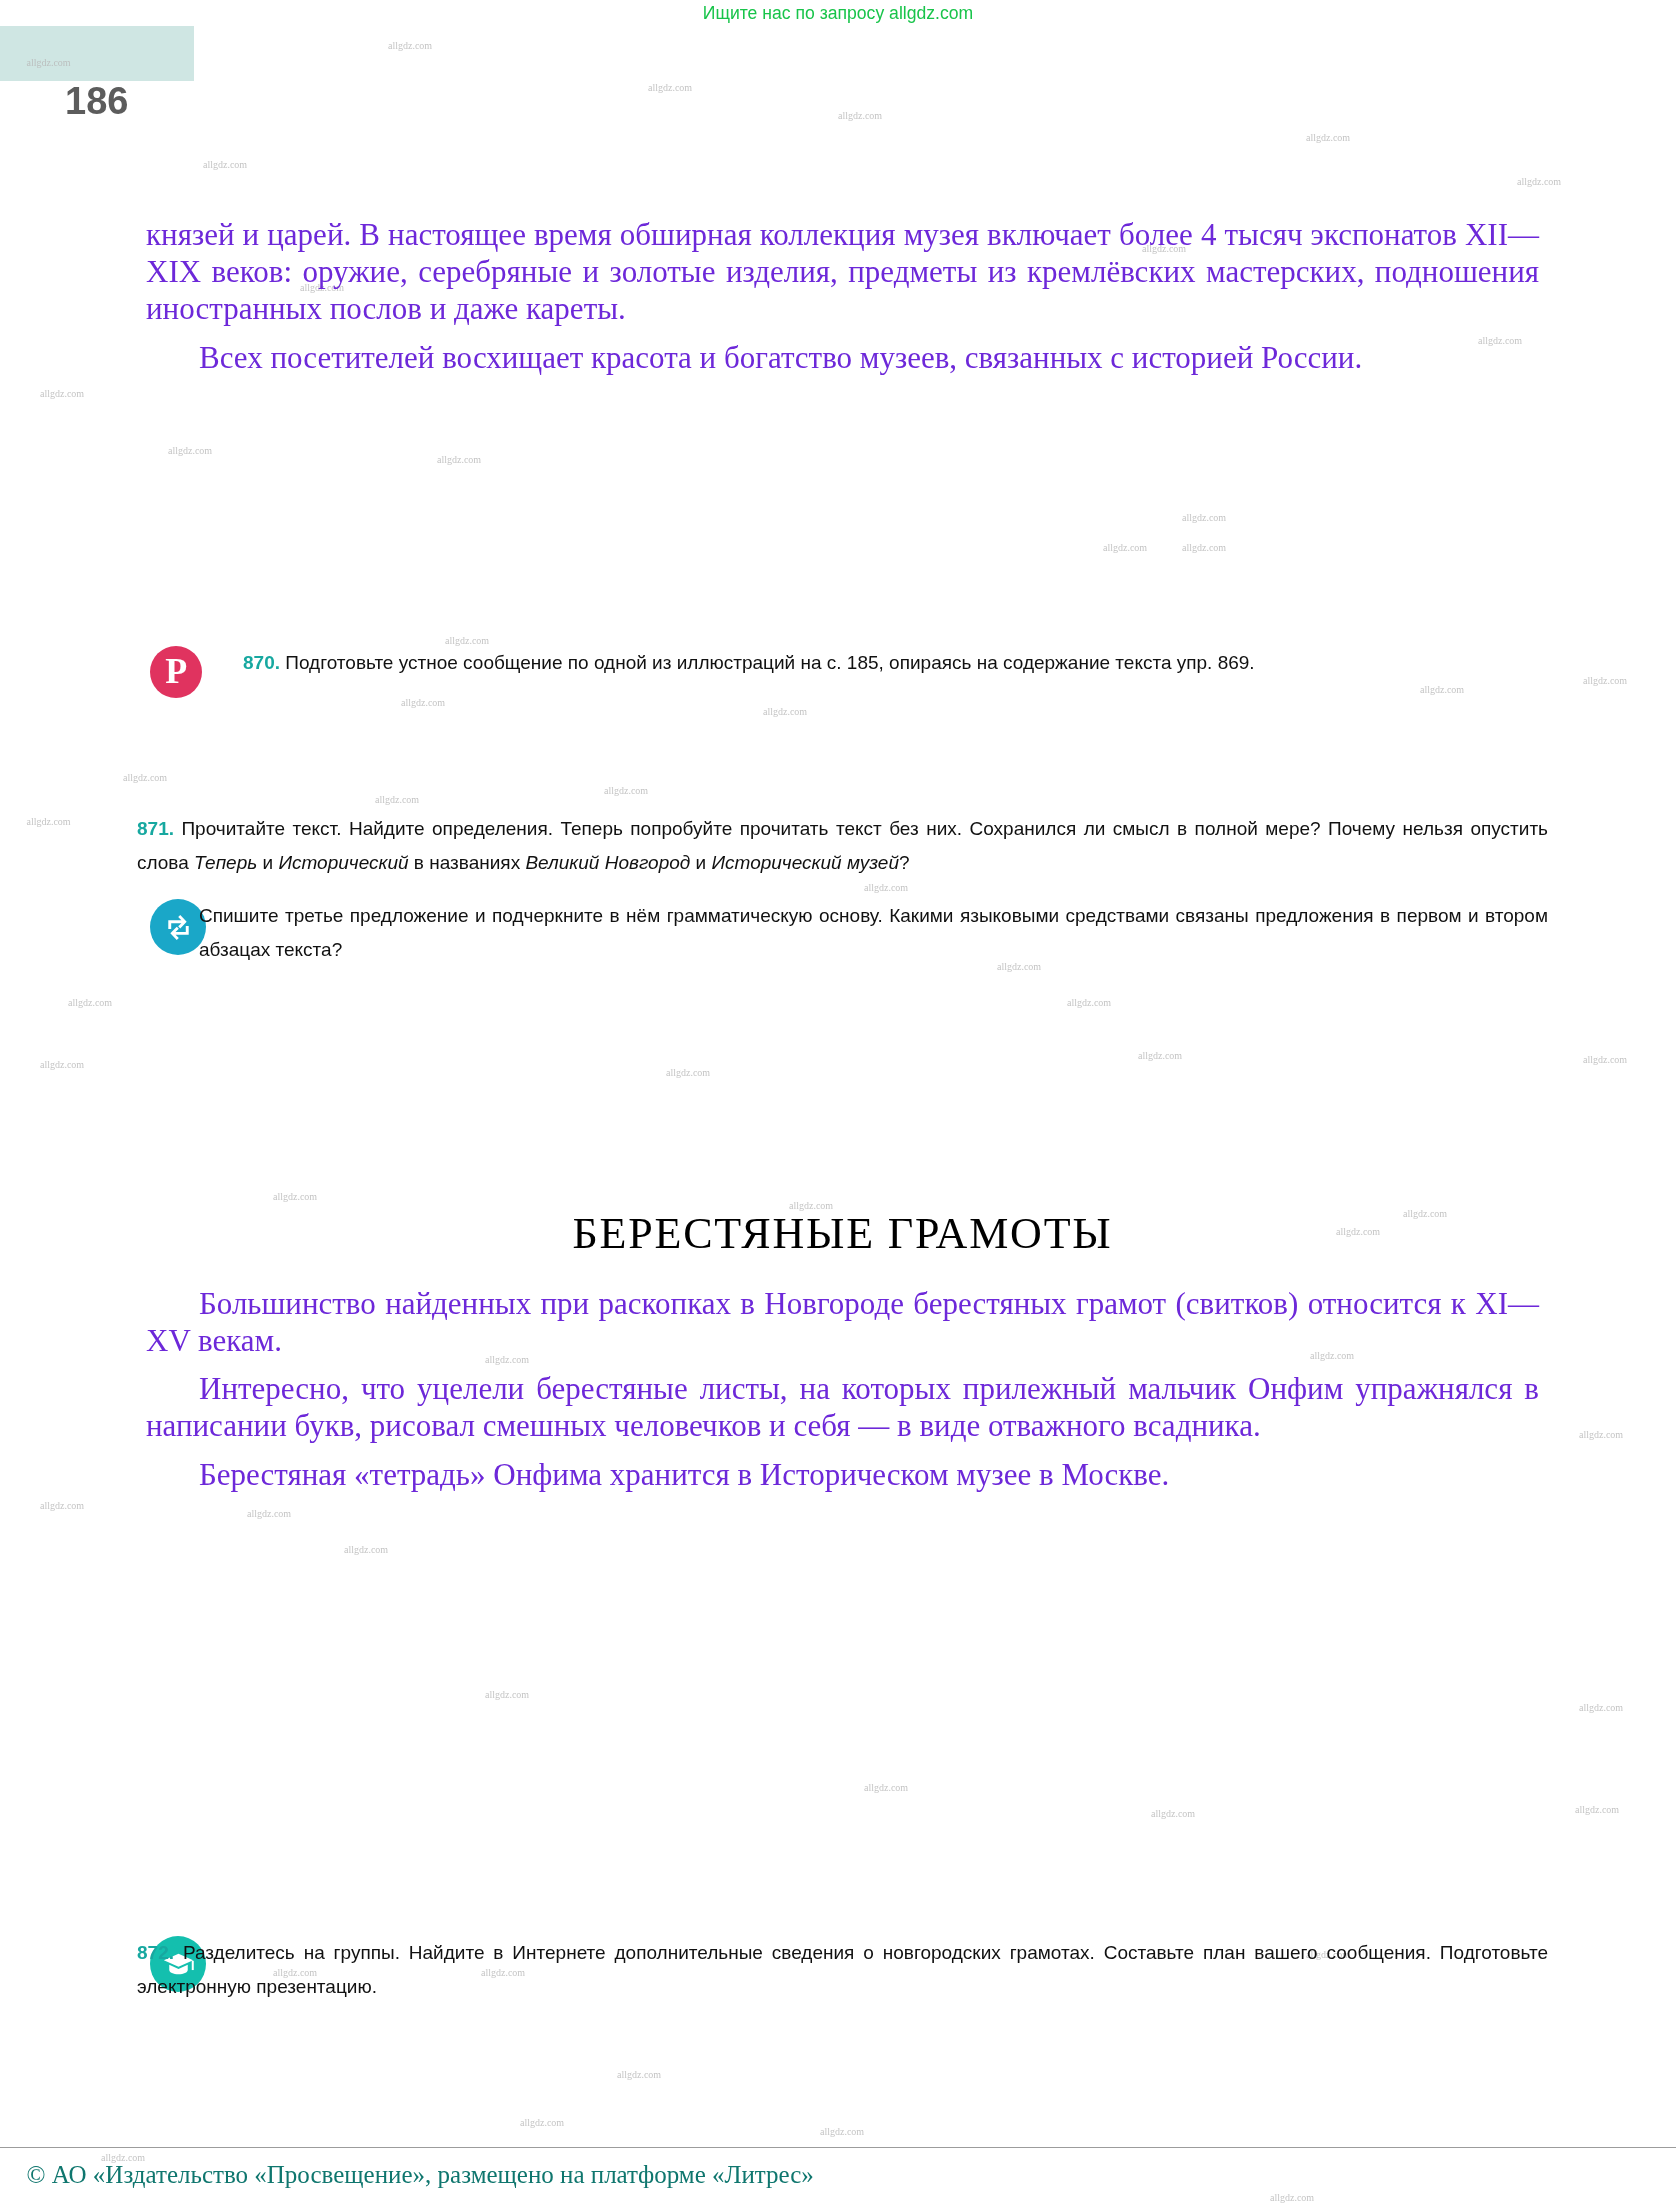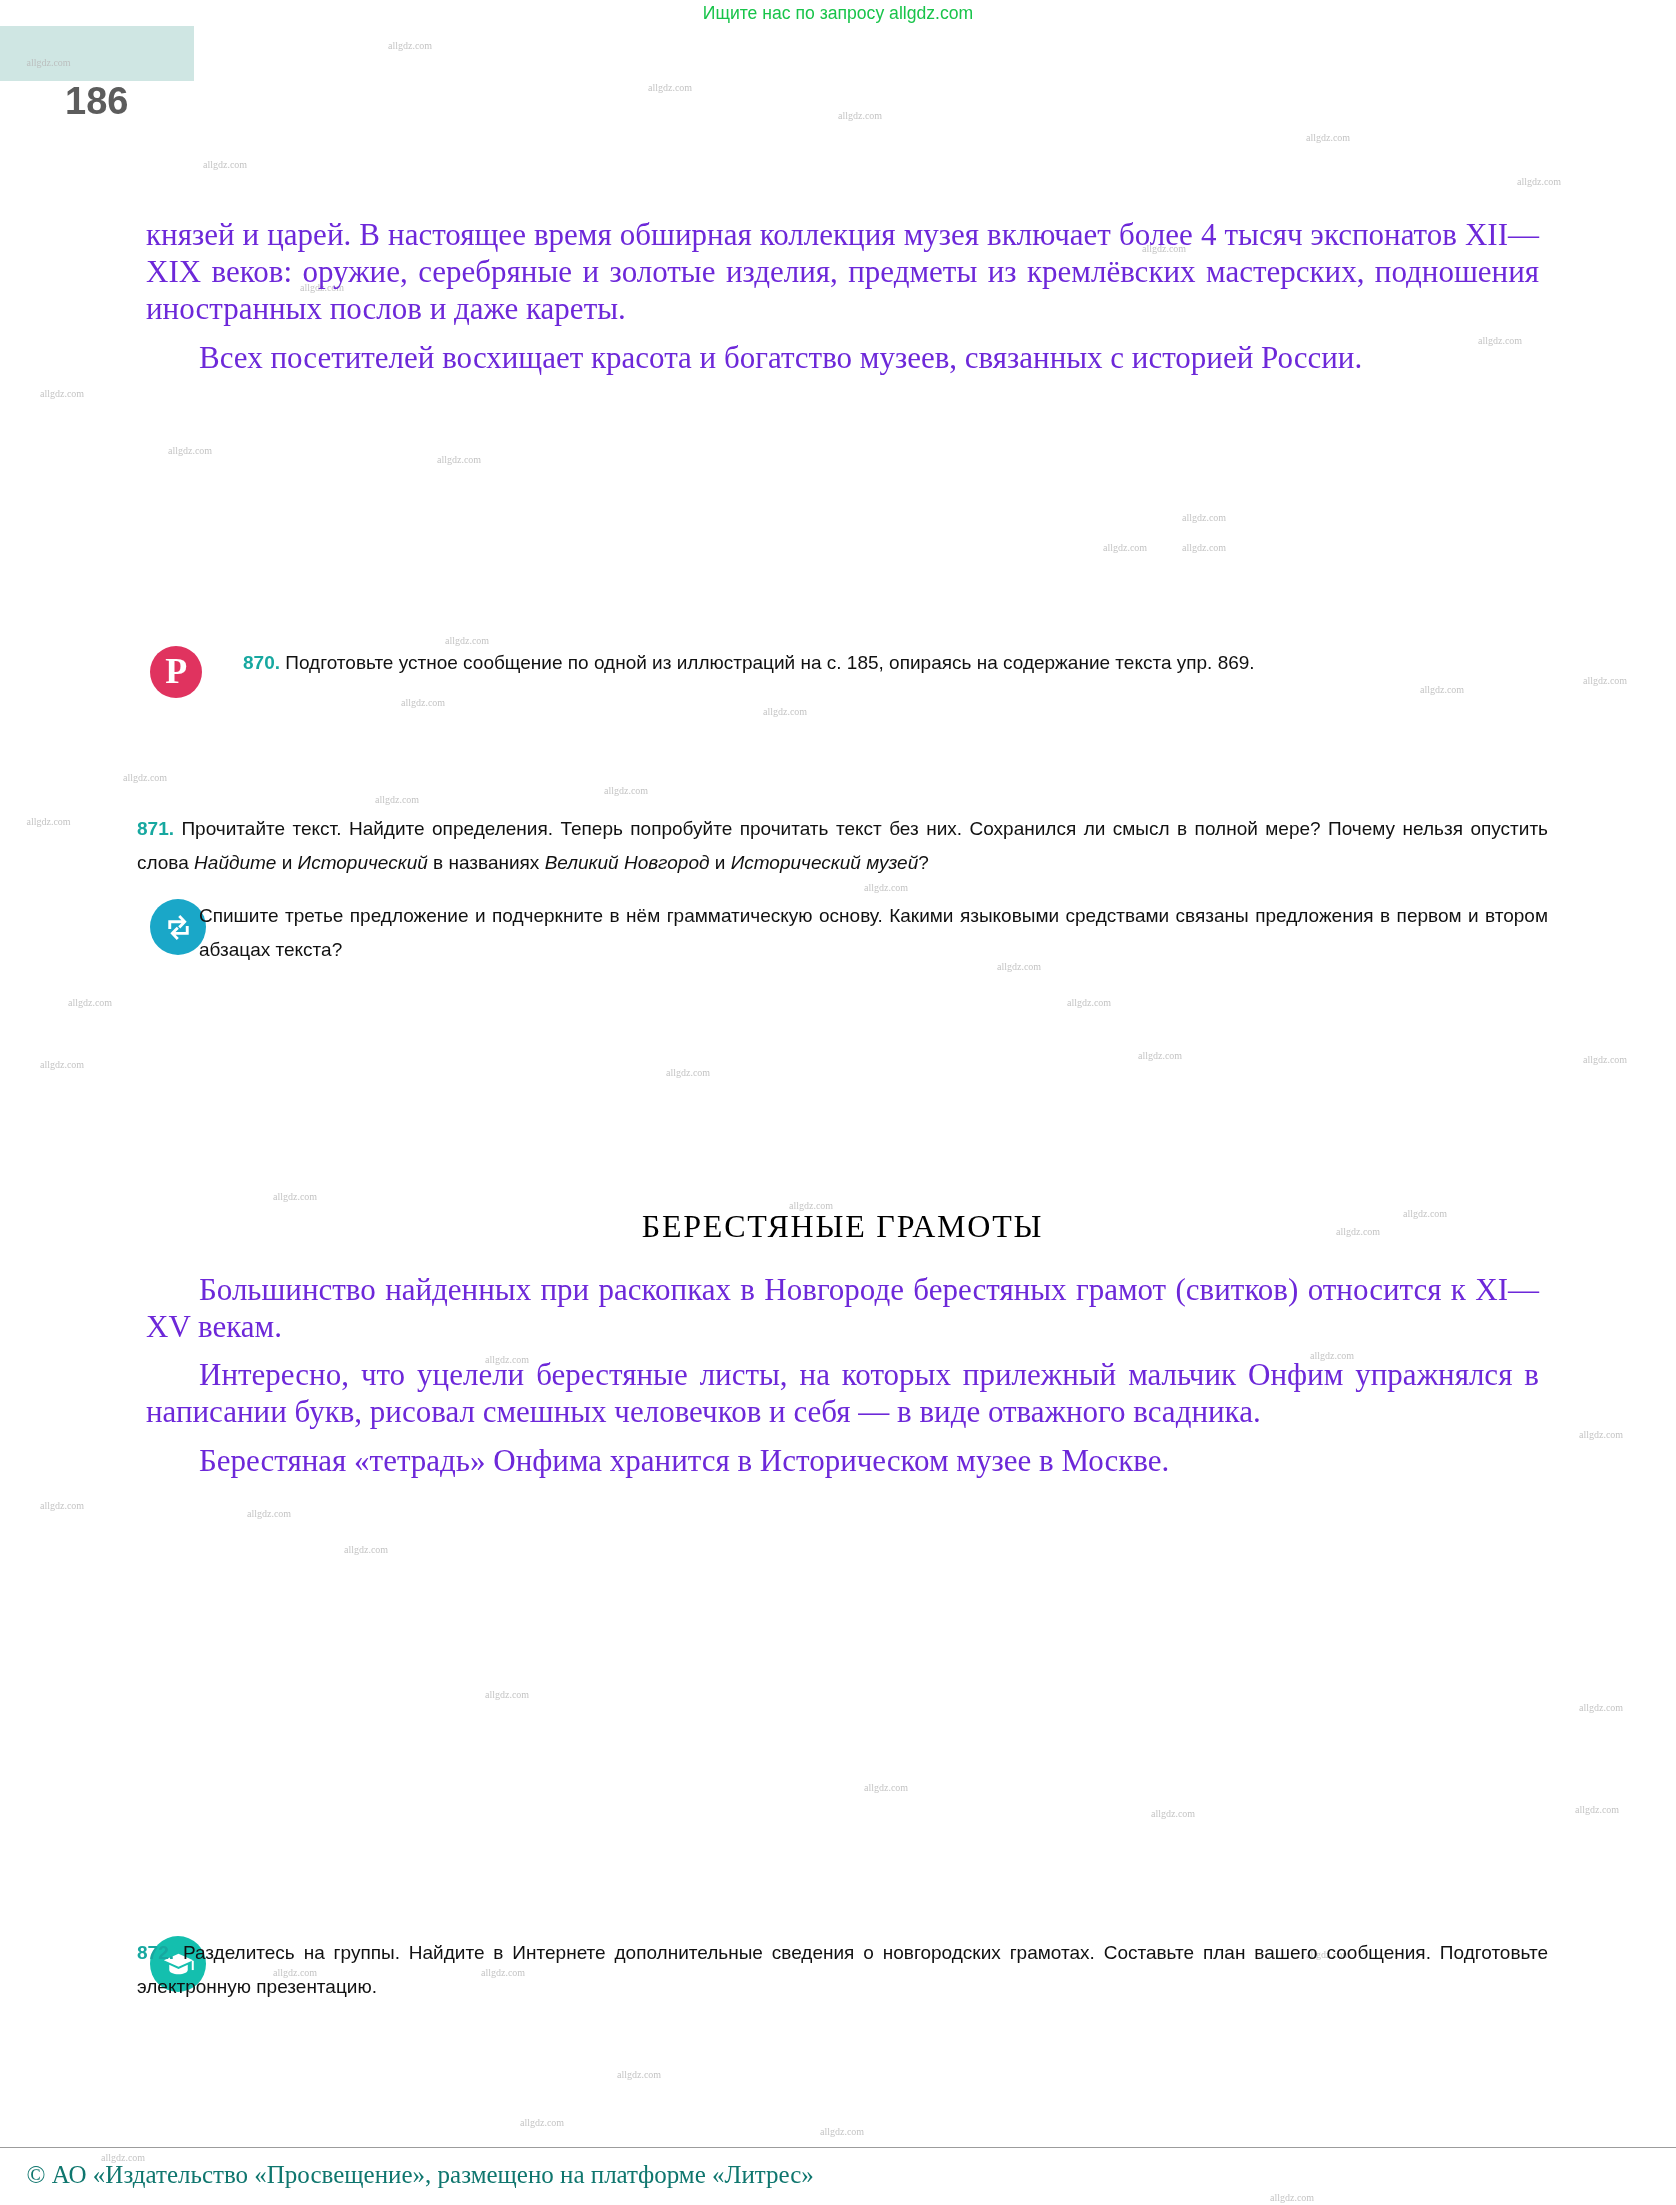--- a/index.html
+++ b/index.html
@@ -127,21 +127,21 @@
     background: #1aa7c8;
   }
   .icon-cap {
     width: 56px; height: 56px;
     background: #14bfae;
   }
 
   h2.section-title {
     margin: 0;
     font-family: "Liberation Serif", serif;
-    font-size: 32px;
+    font-size: 44px;
     letter-spacing: 1.8px;
     text-align: center;
     font-weight: normal;
     color: #000;
   }
 
   
   .footer-rule {
     position: absolute;
     left: 0;
@@ -178,21 +178,21 @@
   <div class="icon-circle icon-r" style="left:13.2px; top:0;">Р</div>
   <div class="ex" style="margin-left:106px;">
     <span class="num">870.</span>
     <span>Подготовьте устное сообщение по одной из иллюстраций на с. 185, опираясь на содержание текста упр. 869.</span>
   </div>
 </div>
 
 <div class="col" style="top:812px;">
   <div class="ex" style="margin-left:0;">
     <span class="num">871.</span>
-    <span>Прочитайте текст. Найдите определения. Теперь попробуйте прочи­тать текст без них. Сохранился ли смысл в полной мере? Почему нельзя опу­стить слова </span><em>Найдите</em><span> и </span><em>Исторический</em><span> в названиях </span><em>Великий Новгород</em><span> и </span><em>Исто­рический музей</em><span>?</span>
+    <span>Прочитайте текст. Найдите определения. Теперь попробуйте прочи­тать текст без них. Сохранился ли смысл в полной мере? Почему нельзя опу­стить слова </span><em>Теперь</em><span> и </span><em>Исторический</em><span> в названиях </span><em>Великий Новгород</em><span> и </span><em>Исто­рический музей</em><span>?</span>
   </div>
 
   <div style="position:relative; margin-top:19.4px; min-height:119px;">
     <div class="icon-circle icon-recycle" style="left:13.2px; top:0;">
       <svg width="35" height="35" viewBox="0 0 24 24" aria-hidden="true">
         <path d="M7 7h7l-2.2-2.2 1.4-1.4L17.6 8l-4.4 4.6-1.4-1.4L14 9H7v4H5V7h2z" fill="#ffffff"></path>
         <path d="M17 17h-7l2.2 2.2-1.4 1.4L6.4 16l4.4-4.6 1.4 1.4L10 15h7v-4h2v6h-2z" fill="#ffffff"></path>
       </svg>
     </div>
     <div class="ex" style="margin-left:62px;">Спишите третье предложение и подчеркните в нём грамматическую основу. Какими языковыми средствами связаны предложения в пер­вом и втором абзацах текста?</div>

